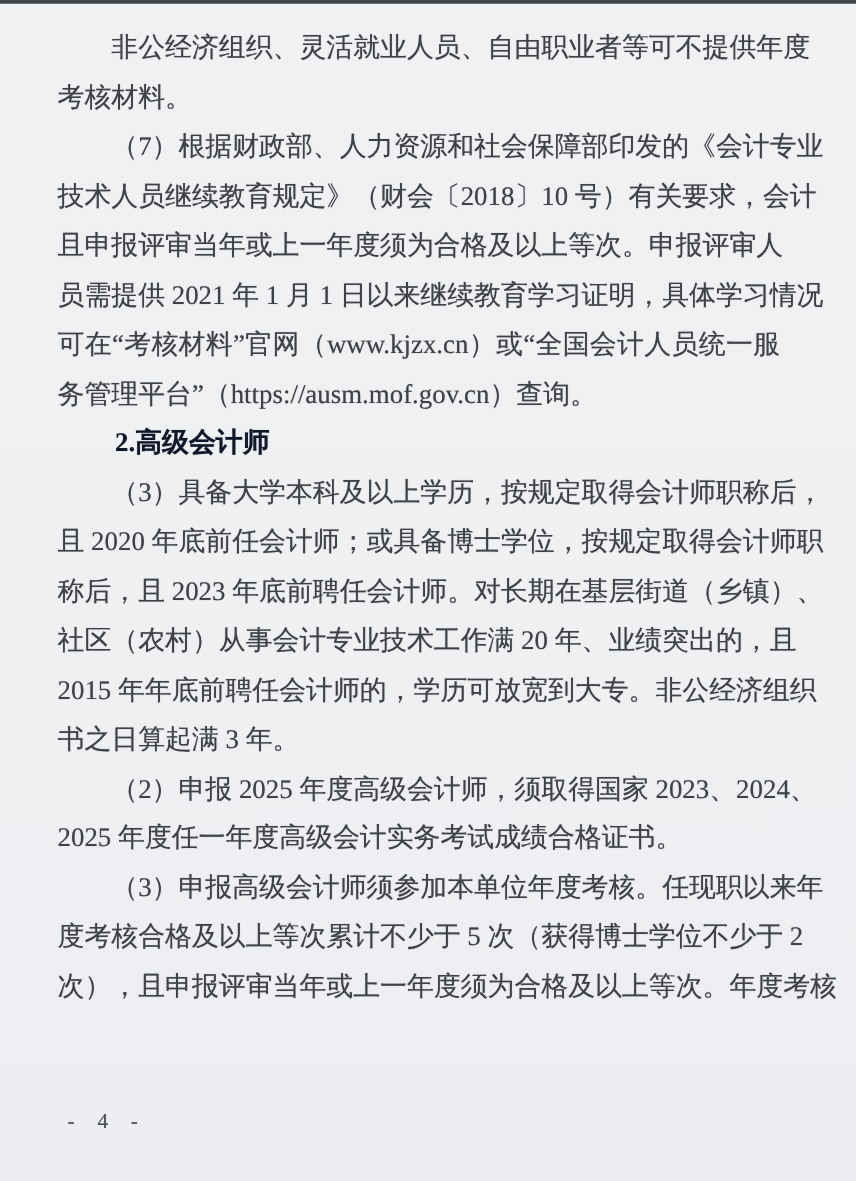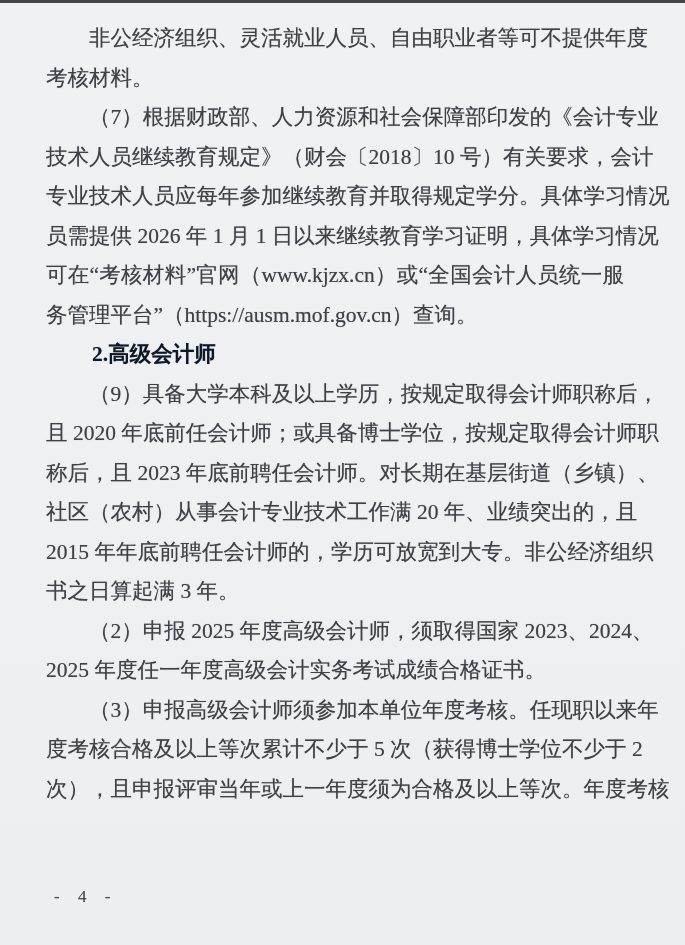--- a/index.html
+++ b/index.html
@@ -64,26 +64,26 @@
 </head>
 <body>
 
 <div class="top-edge"></div>
 
 <div class="text-block">
   <div class="line indent">非公经济组织、灵活就业人员、自由职业者等可不提供年度</div>
   <div class="line end">考核材料。</div>
   <div class="line indent">（7）根据财政部、人力资源和社会保障部印发的《会计专业</div>
   <div class="line">技术人员继续教育规定》（财会〔2018〕10 号）有关要求，会计</div>
-  <div class="line">专业技术人员应每年参加继续教育并取得规定学分。具体学习情况</div>
-  <div class="line">员需提供 2026 年 1 月 1 日以来继续教育学习证明，具体学习情况</div>
+  <div class="line">且申报评审当年或上一年度须为合格及以上等次。申报评审人</div>
+  <div class="line">员需提供 2021 年 1 月 1 日以来继续教育学习证明，具体学习情况</div>
   <div class="line">可在“考核材料”官网（www.kjzx.cn）或“全国会计人员统一服</div>
   <div class="line end">务管理平台”（https://ausm.mof.gov.cn）查询。</div>
   <div class="line end heading">2.高级会计师</div>
-  <div class="line indent">（9）具备大学本科及以上学历，按规定取得会计师职称后，</div>
+  <div class="line indent">（3）具备大学本科及以上学历，按规定取得会计师职称后，</div>
   <div class="line">且 2020 年底前任会计师；或具备博士学位，按规定取得会计师职</div>
   <div class="line">称后，且 2023 年底前聘任会计师。对长期在基层街道（乡镇）、</div>
   <div class="line">社区（农村）从事会计专业技术工作满 20 年、业绩突出的，且</div>
   <div class="line">2015 年年底前聘任会计师的，学历可放宽到大专。非公经济组织</div>
   <div class="line end">书之日算起满 3 年。</div>
   <div class="line indent">（2）申报 2025 年度高级会计师，须取得国家 2023、2024、</div>
   <div class="line end">2025 年度任一年度高级会计实务考试成绩合格证书。</div>
   <div class="line indent">（3）申报高级会计师须参加本单位年度考核。任现职以来年</div>
   <div class="line">度考核合格及以上等次累计不少于 5 次（获得博士学位不少于 2</div>
   <div class="line">次），且申报评审当年或上一年度须为合格及以上等次。年度考核</div>

